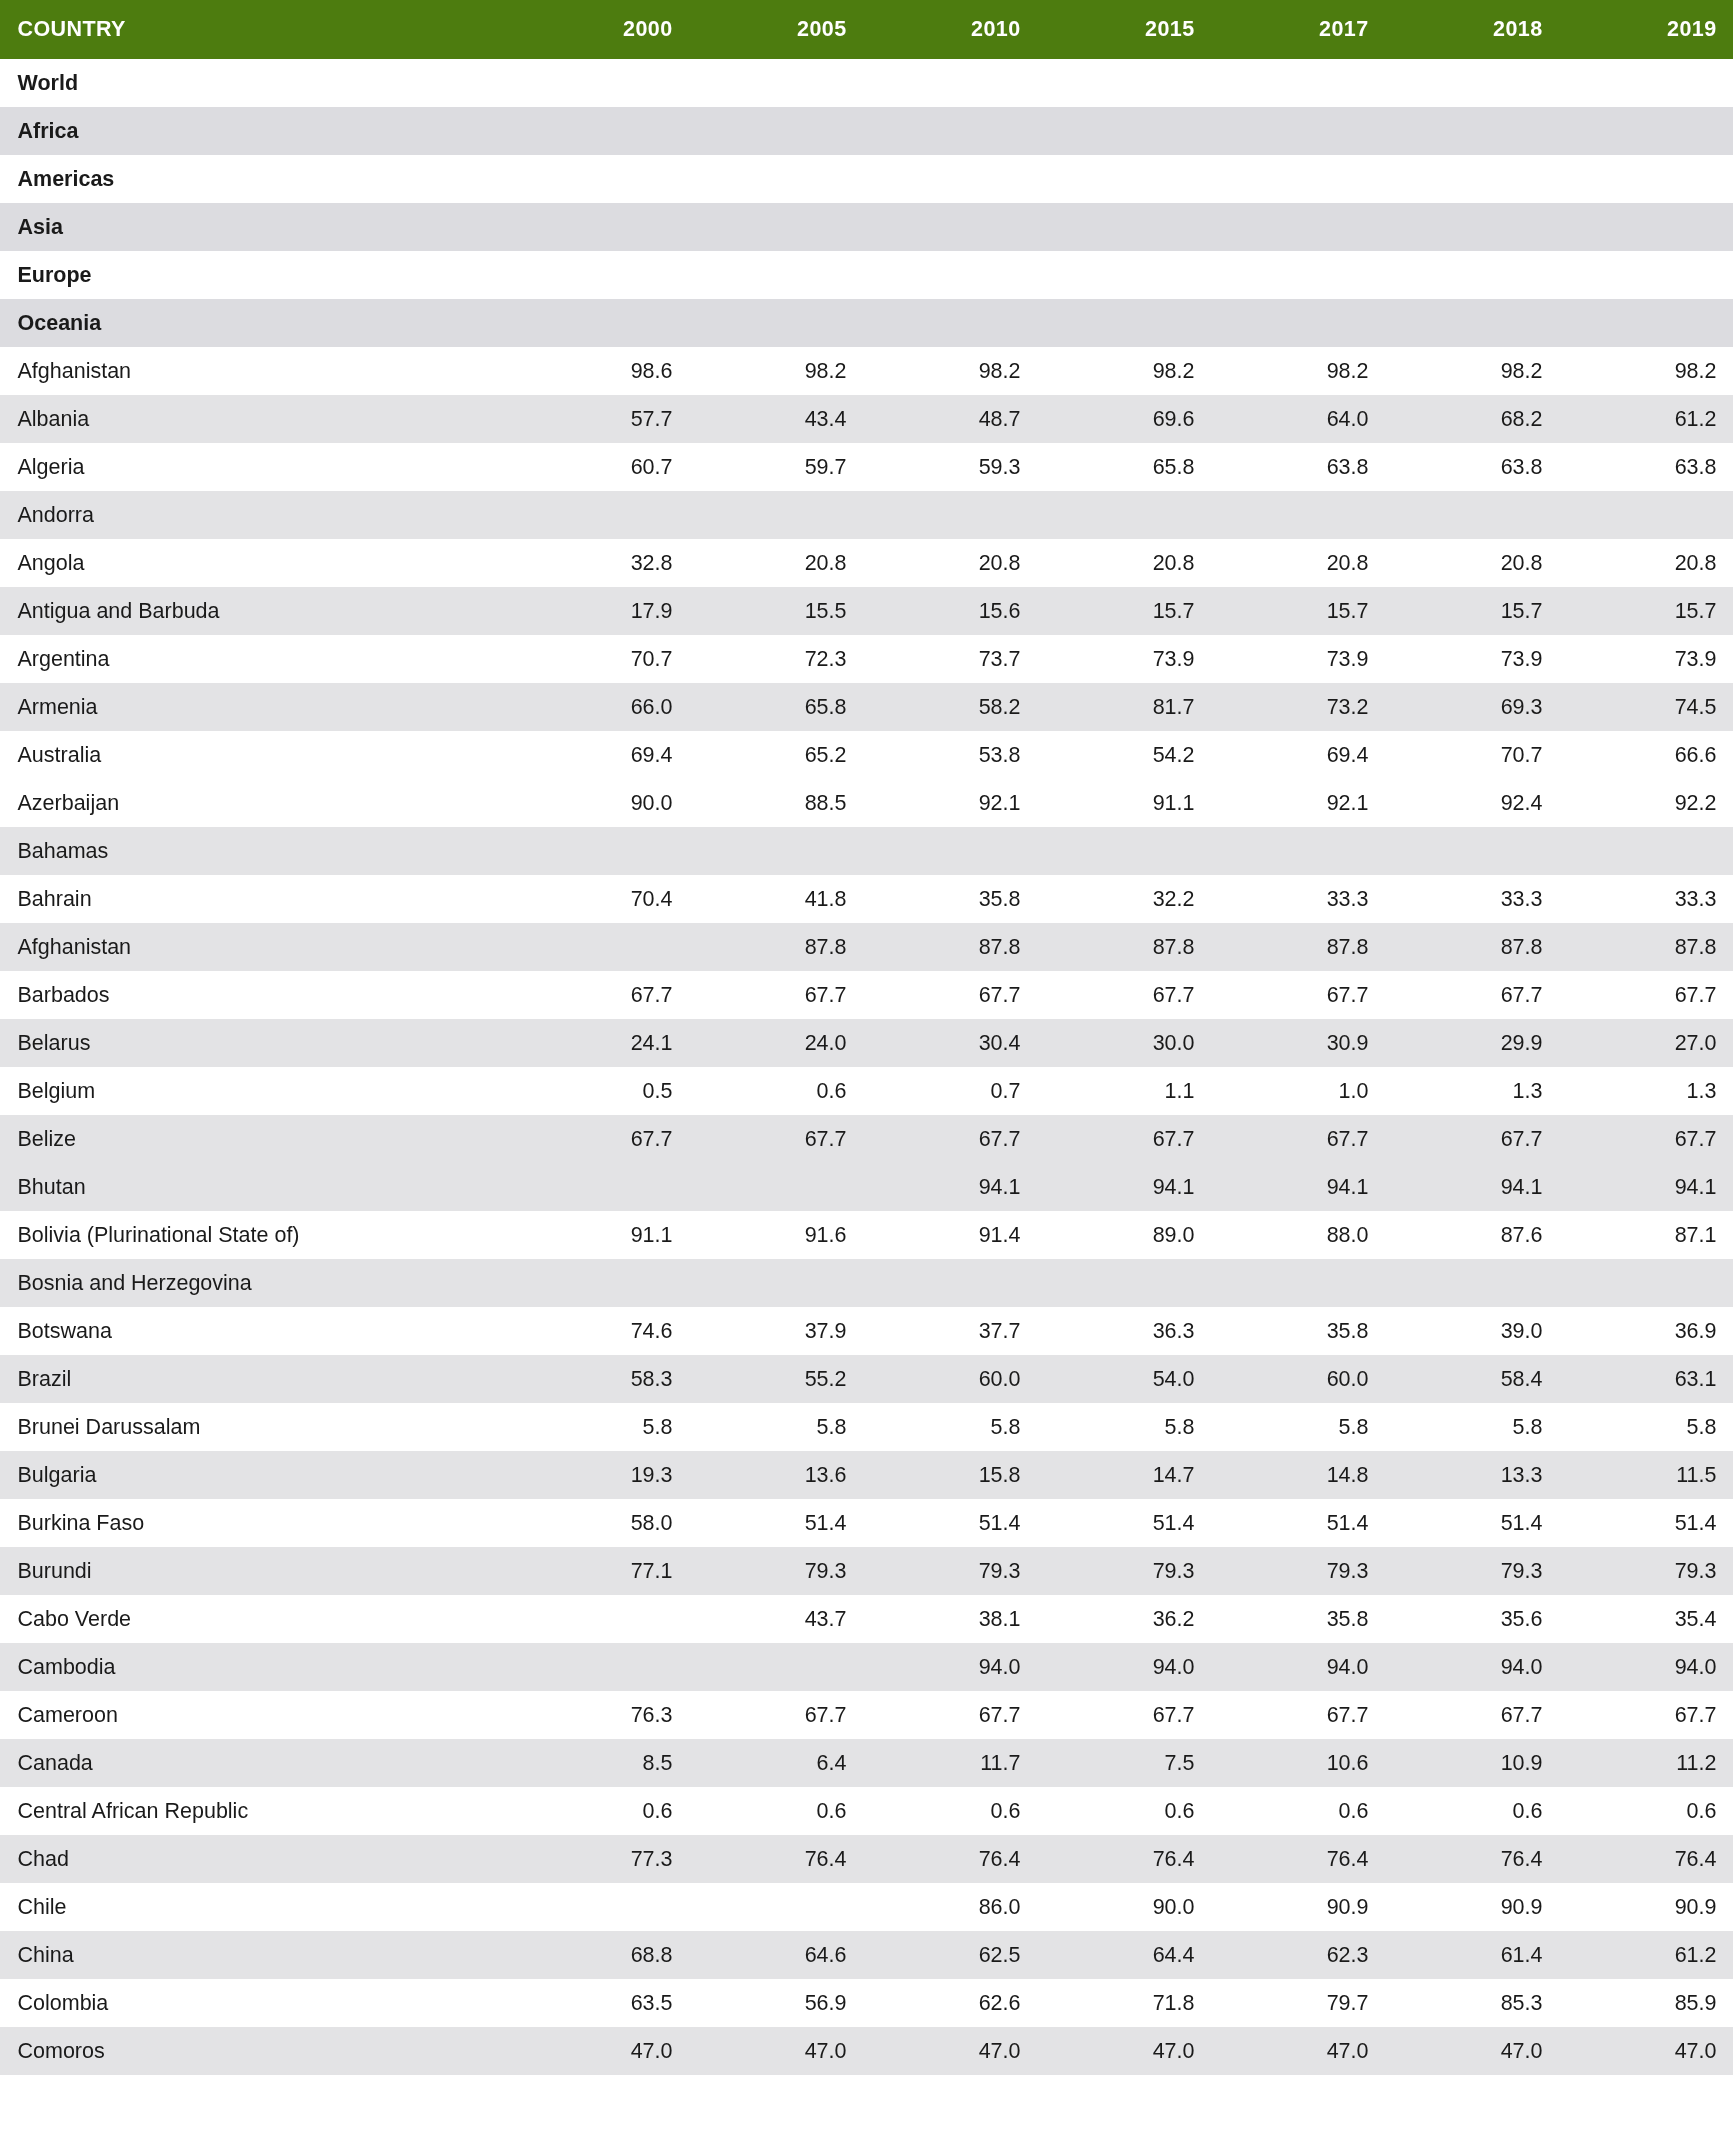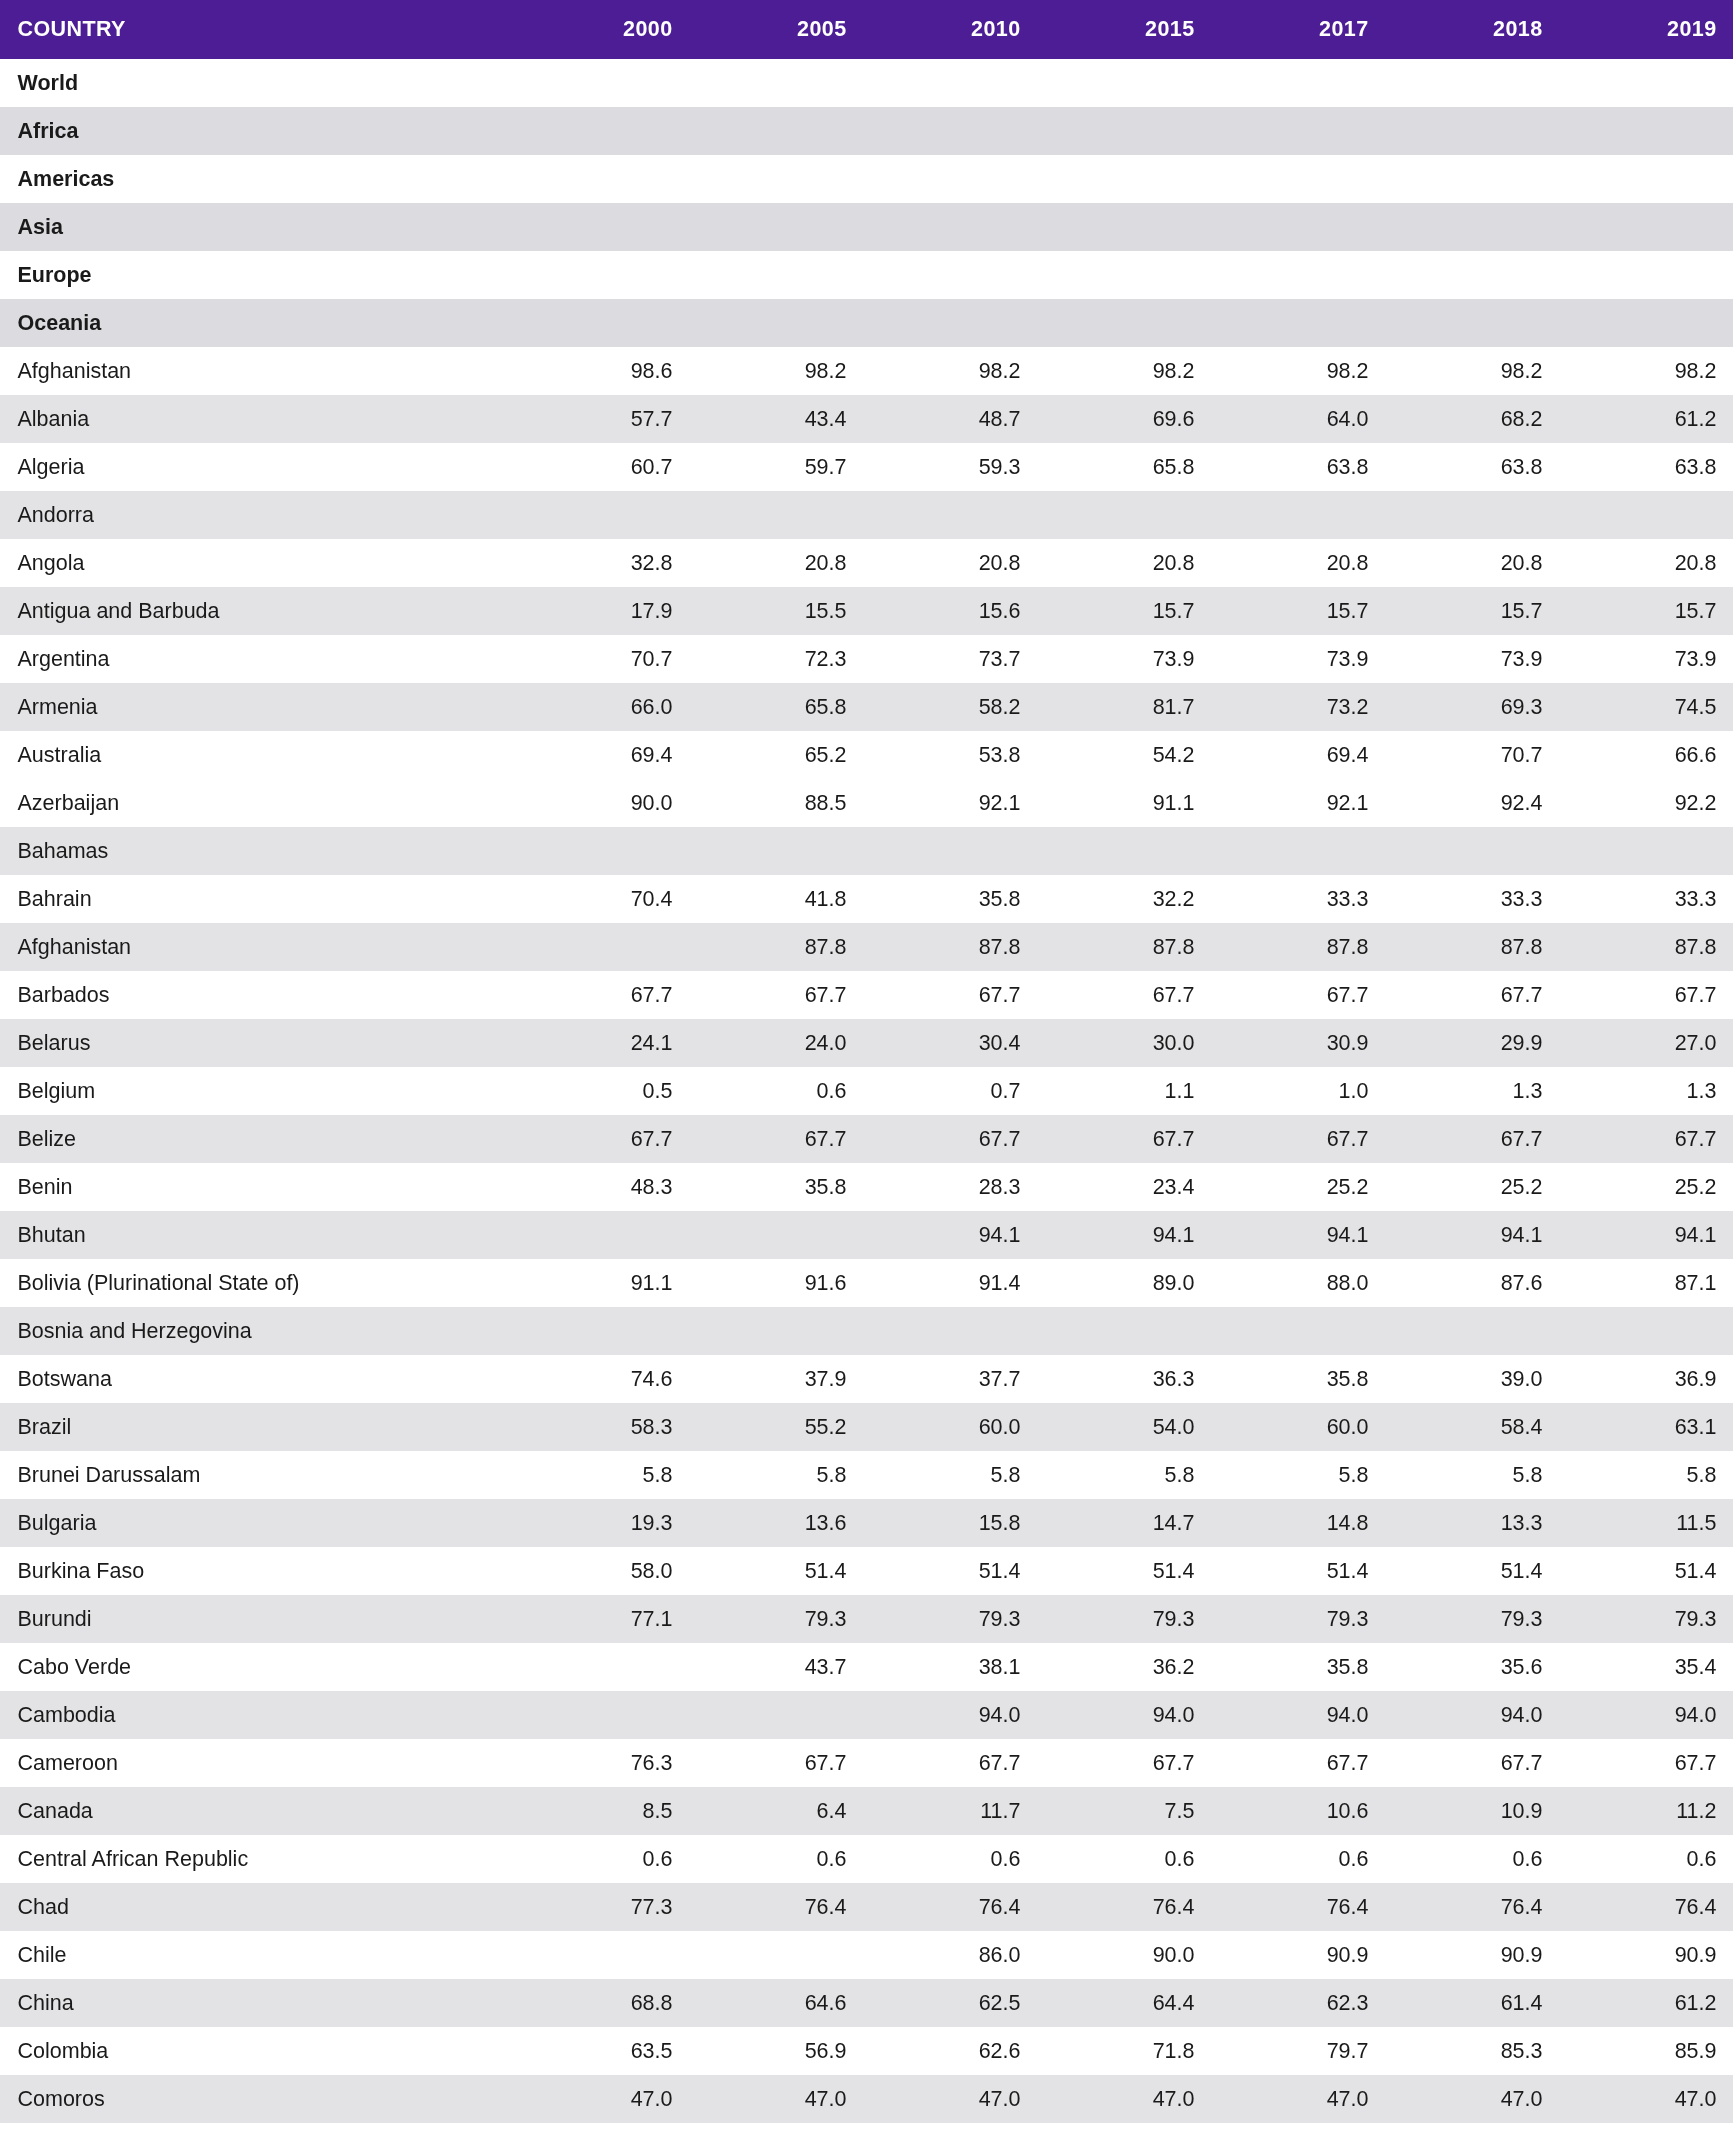--- a/index.html
+++ b/index.html
@@ -11,21 +11,21 @@
     width: 1733px;
     font-family: "Liberation Sans", sans-serif;
     -webkit-font-smoothing: antialiased;
   }
   table#data-table {
     border-collapse: collapse;
     width: 1733px;
     table-layout: fixed;
   }
   table#data-table thead th {
-    background: #4c1d95;
+    background: #4d7c0f;
     color: #ffffff;
     font-size: 21.5px;
     font-weight: bold;
     letter-spacing: 0.4px;
     height: 59px;
     padding: 0 17.5px;
     vertical-align: middle;
   }
   th.col-country {
     text-align: left;
@@ -308,30 +308,20 @@
       <tr class="shade-b">
         <td class="c-name">Belize</td>
         <td class="c-val">67.7</td>
         <td class="c-val">67.7</td>
         <td class="c-val">67.7</td>
         <td class="c-val">67.7</td>
         <td class="c-val">67.7</td>
         <td class="c-val">67.7</td>
         <td class="c-val">67.7</td>
       </tr>
-      <tr class="shade-a">
-        <td class="c-name">Benin</td>
-        <td class="c-val">48.3</td>
-        <td class="c-val">35.8</td>
-        <td class="c-val">28.3</td>
-        <td class="c-val">23.4</td>
-        <td class="c-val">25.2</td>
-        <td class="c-val">25.2</td>
-        <td class="c-val">25.2</td>
-      </tr>
       <tr class="shade-b">
         <td class="c-name">Bhutan</td>
         <td class="c-val"></td>
         <td class="c-val"></td>
         <td class="c-val">94.1</td>
         <td class="c-val">94.1</td>
         <td class="c-val">94.1</td>
         <td class="c-val">94.1</td>
         <td class="c-val">94.1</td>
       </tr>

